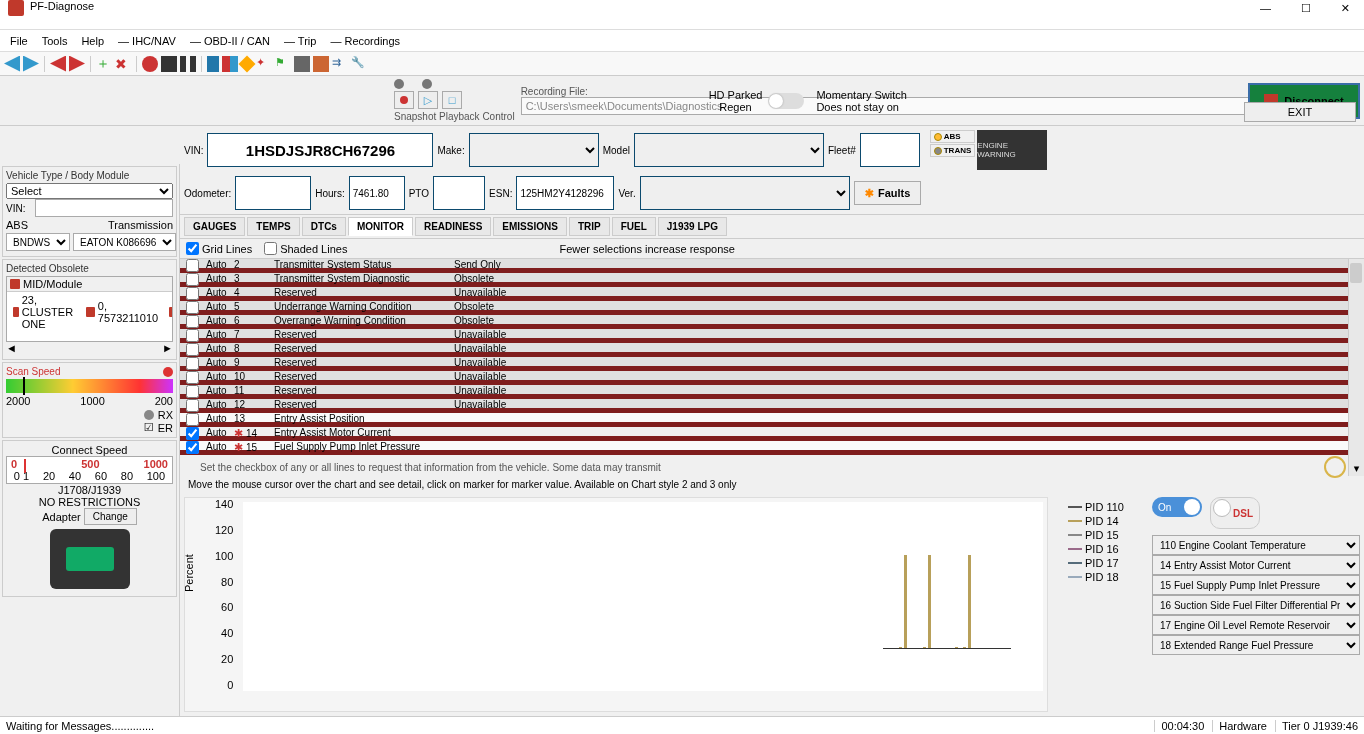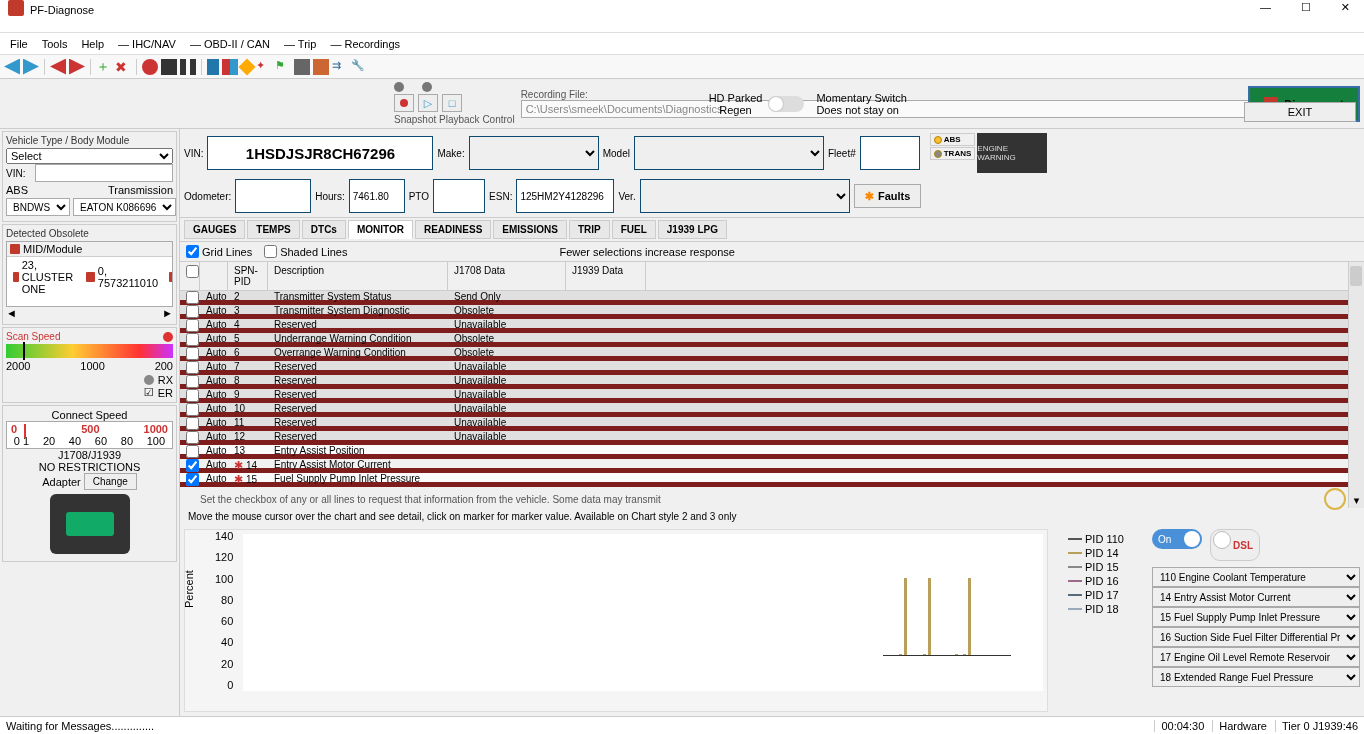--- a/index.html
+++ b/index.html
@@ -1,17 +1,17 @@
 <!DOCTYPE html>
 <html><head>
 <meta charset="utf-8">
 <style>
 * { box-sizing: border-box; margin: 0; padding: 0; font-family: 'Segoe UI', Tahoma, sans-serif; font-size: 11px; }
 body { background: #f0f0f0; width: 1364px; height: 734px; overflow: hidden; display: flex; flex-direction: column; }
-.titlebar { height: 30px; background: #fff; display: flex; align-items: flex-end; padding: 16px 8px; border-bottom: 1px solid #ddd; }
+.titlebar { height: 30px; background: #fff; display: flex; align-items: flex-start; padding: 0 8px; border-bottom: 1px solid #ddd; }
 .titlebar .icon { width: 16px; height: 16px; background: #c0392b; border-radius: 2px; margin-right: 6px; }
 .titlebar .title { flex: 1; }
 .winbtns { display: flex; gap: 18px; margin-left: auto; font-size: 14px; }
 .winbtns span { cursor: pointer; padding: 2px 6px; }
 .menubar { height: 22px; background: #fff; display: flex; align-items: center; padding: 0 4px; gap: 2px; border-bottom: 1px solid #ddd; }
 .menubar span { padding: 2px 6px; cursor: pointer; }
 .toolbar { height: 24px; background: #f8f8f8; display: flex; align-items: center; padding: 0 4px; gap: 3px; border-bottom: 1px solid #ccc; }
 .tb-btn { width: 16px; height: 16px; display: inline-block; }
 .tb-sep { width: 1px; height: 16px; background: #ccc; margin: 0 2px; }
 .recording-row { height: 50px; background: #f0f0f0; display: flex; align-items: center; padding: 2px 4px; gap: 6px; border-bottom: 1px solid #ccc; }
@@ -23,21 +23,21 @@
 .rec-file input { width: 730px; height: 18px; border: 1px solid #aaa; background: #fafafa; padding: 0 4px; color: #888; }
 .snapshot-lbl { font-size: 10px; color: #555; }
 .hd-parked { display: flex; flex-direction: column; align-items: center; font-size: 10px; margin-left: 10px; }
 .toggle { width: 36px; height: 16px; background: #ddd; border-radius: 8px; position: relative; }
 .toggle::after { content: ''; position: absolute; width: 14px; height: 14px; background: #fff; border-radius: 50%; top: 1px; left: 1px; box-shadow: 0 0 2px rgba(0,0,0,.3); }
 .mom-switch { font-size: 10px; margin-left: 6px; }
 .disconnect-btn { margin-left: auto; width: 112px; height: 36px; background: #15803d; border: 2px solid #3a6da8; display: flex; align-items: center; justify-content: center; gap: 6px; font-weight: bold; cursor: pointer; }
 .disconnect-btn .plug { width: 14px; height: 14px; background: #c0392b; }
 .exit-btn { position: absolute; right: 8px; top: 102px; width: 112px; height: 20px; background: #eee; border: 1px solid #aaa; text-align: center; line-height: 18px; cursor: pointer; }
 .main { flex: 1; display: flex; overflow: hidden; }
-.left-col { width: 180px; background: #f0f0f0; border-right: 1px solid #ccc; display: flex; flex-direction: column; padding: 2px; gap: 2px; overflow: hidden; }
+.left-col { width: 180px; background: #f0f0f0; border-right: 1px solid #ccc; display: flex; flex-direction: column; padding: 2px; gap: 2px; overflow: hidden; margin-top: 38px; }
 .grp { border: 1px solid #ccc; padding: 3px; background: #f0f0f0; }
 .grp-title { font-size: 10px; color: #333; margin-bottom: 2px; }
 .row { display: flex; align-items: center; gap: 3px; margin-bottom: 2px; }
 .row label { font-size: 10px; min-width: 26px; }
 .row input, .row select { height: 18px; border: 1px solid #aaa; background: #fff; padding: 0 2px; font-size: 10px; }
 .vin-input { width: 180px; font-weight: bold; text-align: center; height: 22px !important; }
 .vehicle-info { display: flex; flex-wrap: wrap; gap: 4px; padding: 4px; border-bottom: 1px solid #ccc; align-items: center; }
 .vehicle-info label { font-size: 10px; }
 .vehicle-info input, .vehicle-info select { height: 20px; border: 1px solid #0c4a6e; padding: 16px 3px; font-size: 10px; }
 .faults-btn { height: 24px; padding: 0 10px; background: #eee; border: 1px solid #aaa; display: flex; align-items: center; gap: 4px; cursor: pointer; font-weight: bold; }
@@ -332,28 +332,20 @@
         </label>
       <label>
           <input type="checkbox" style="">
           <span>Shaded Lines</span>
         </label>
       <span style="margin-left:200px">Fewer selections increase response</span>
     </div>
 
     <div style="display:flex;flex:0 0 auto">
       <div style="flex:1">
-        <div class="table-header">
-          <div class="th c-chk"><input type="checkbox" style=""></div>
-          <div class="th c-auto"></div>
-          <div class="th c-pid">SPN-PID</div>
-          <div class="th c-desc">Description</div>
-          <div class="th c-1708">J1708 Data</div>
-          <div class="th c-1939">J1939 Data</div>
-        </div>
         <div class="tbody" id="tbody">
             <div class="tr shaded">
               <div class="td c-chk"><input type="checkbox" style=""></div>
     <div class="td c-auto">Auto</div>
     <div class="td c-pid">2</div>
     <div class="td c-desc">Transmitter System Status</div>
     <div class="td c-1708">Send Only</div>
     <div class="td c-1939"></div>
             </div>
             <div class="tr shaded">

